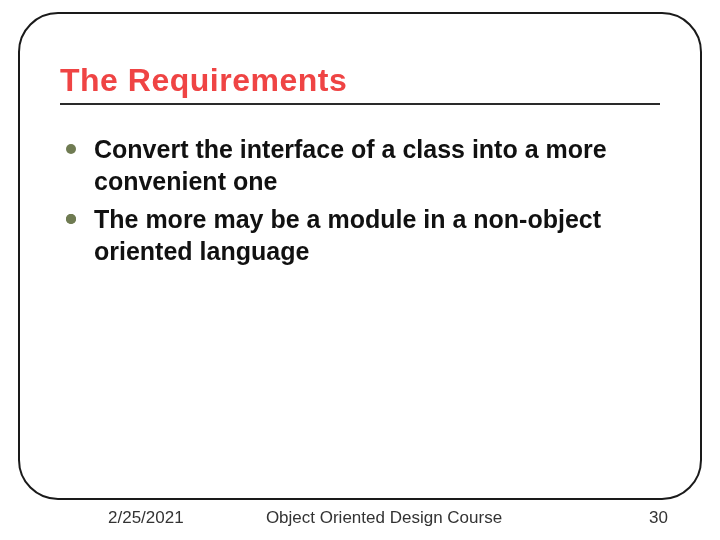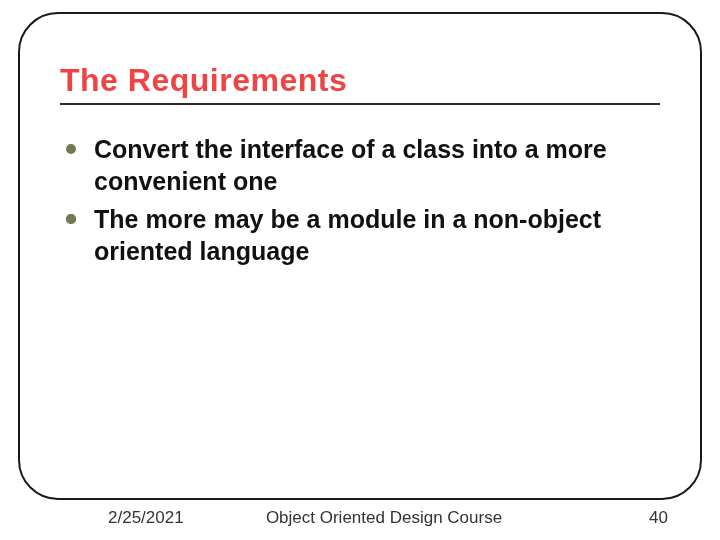--- a/index.html
+++ b/index.html
@@ -106,14 +106,14 @@
       <li>
         <span>The more may be a module in a non-object oriented language</span>
       </li>
     </ul>
   </div>
 </div>
 
 <div class="footer">
   <span class="date">2/25/2021</span>
   <span class="course">Object Oriented Design Course</span>
-  <span class="page">40</span>
+  <span class="page">30</span>
 </div>
 
 </body></html>

